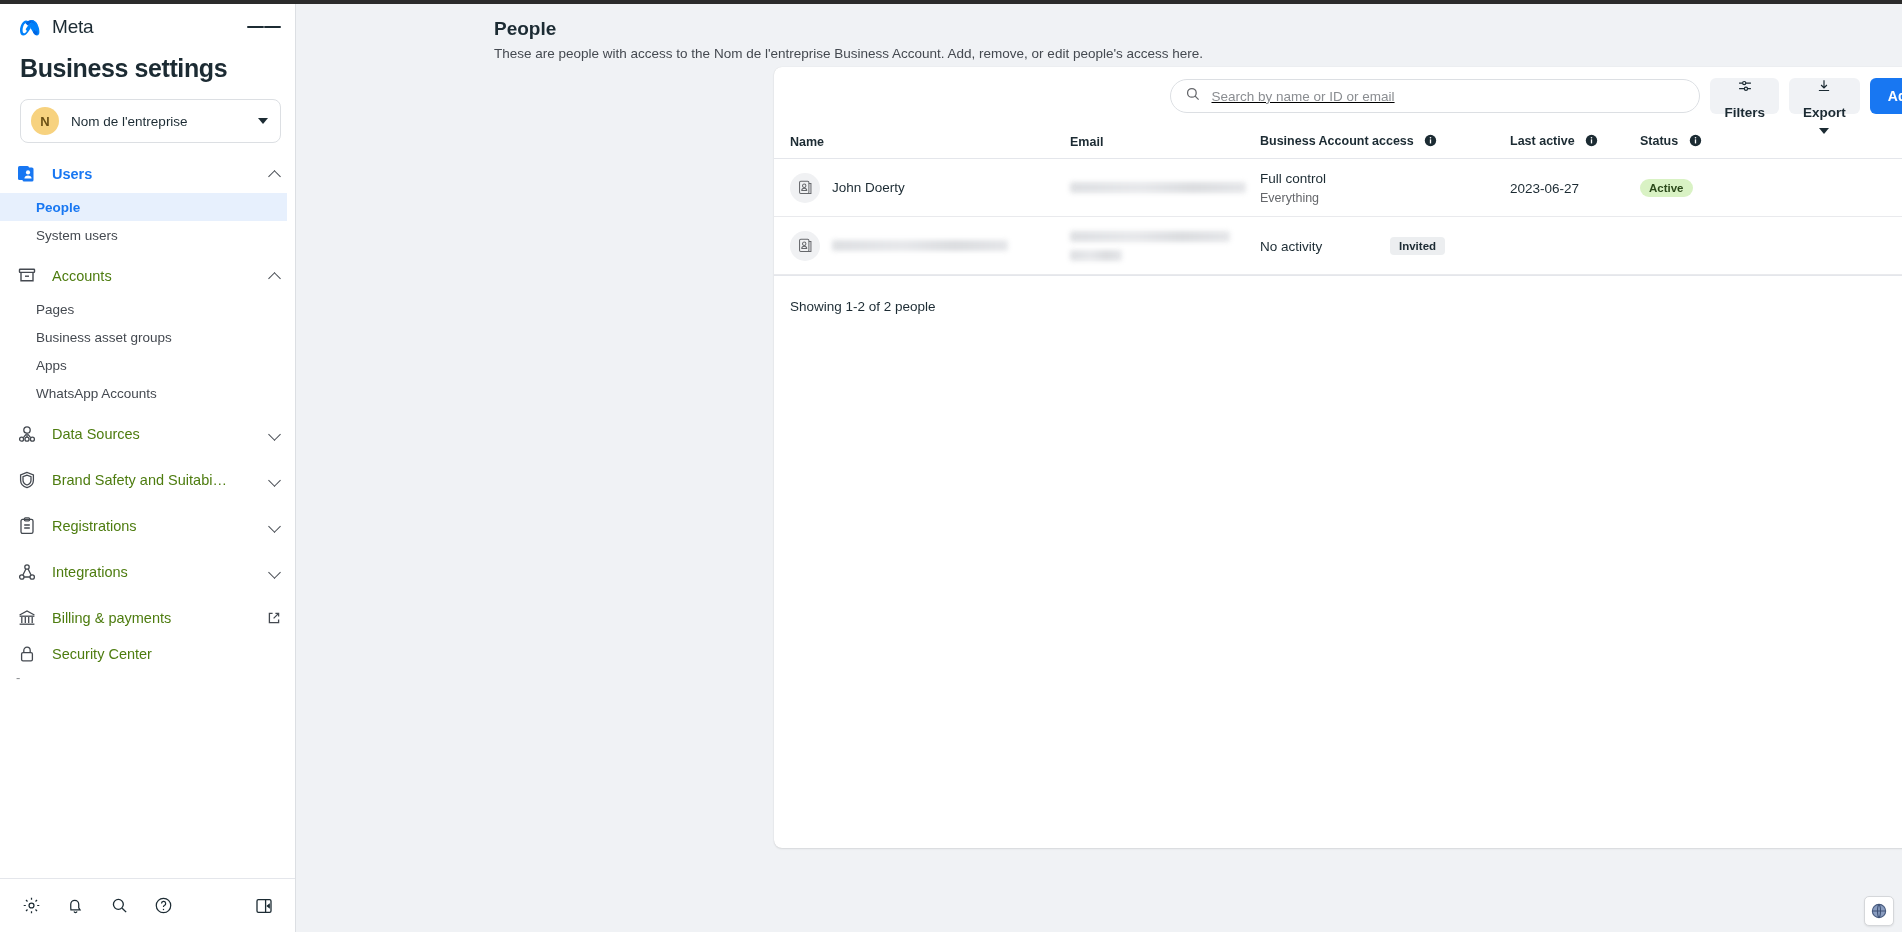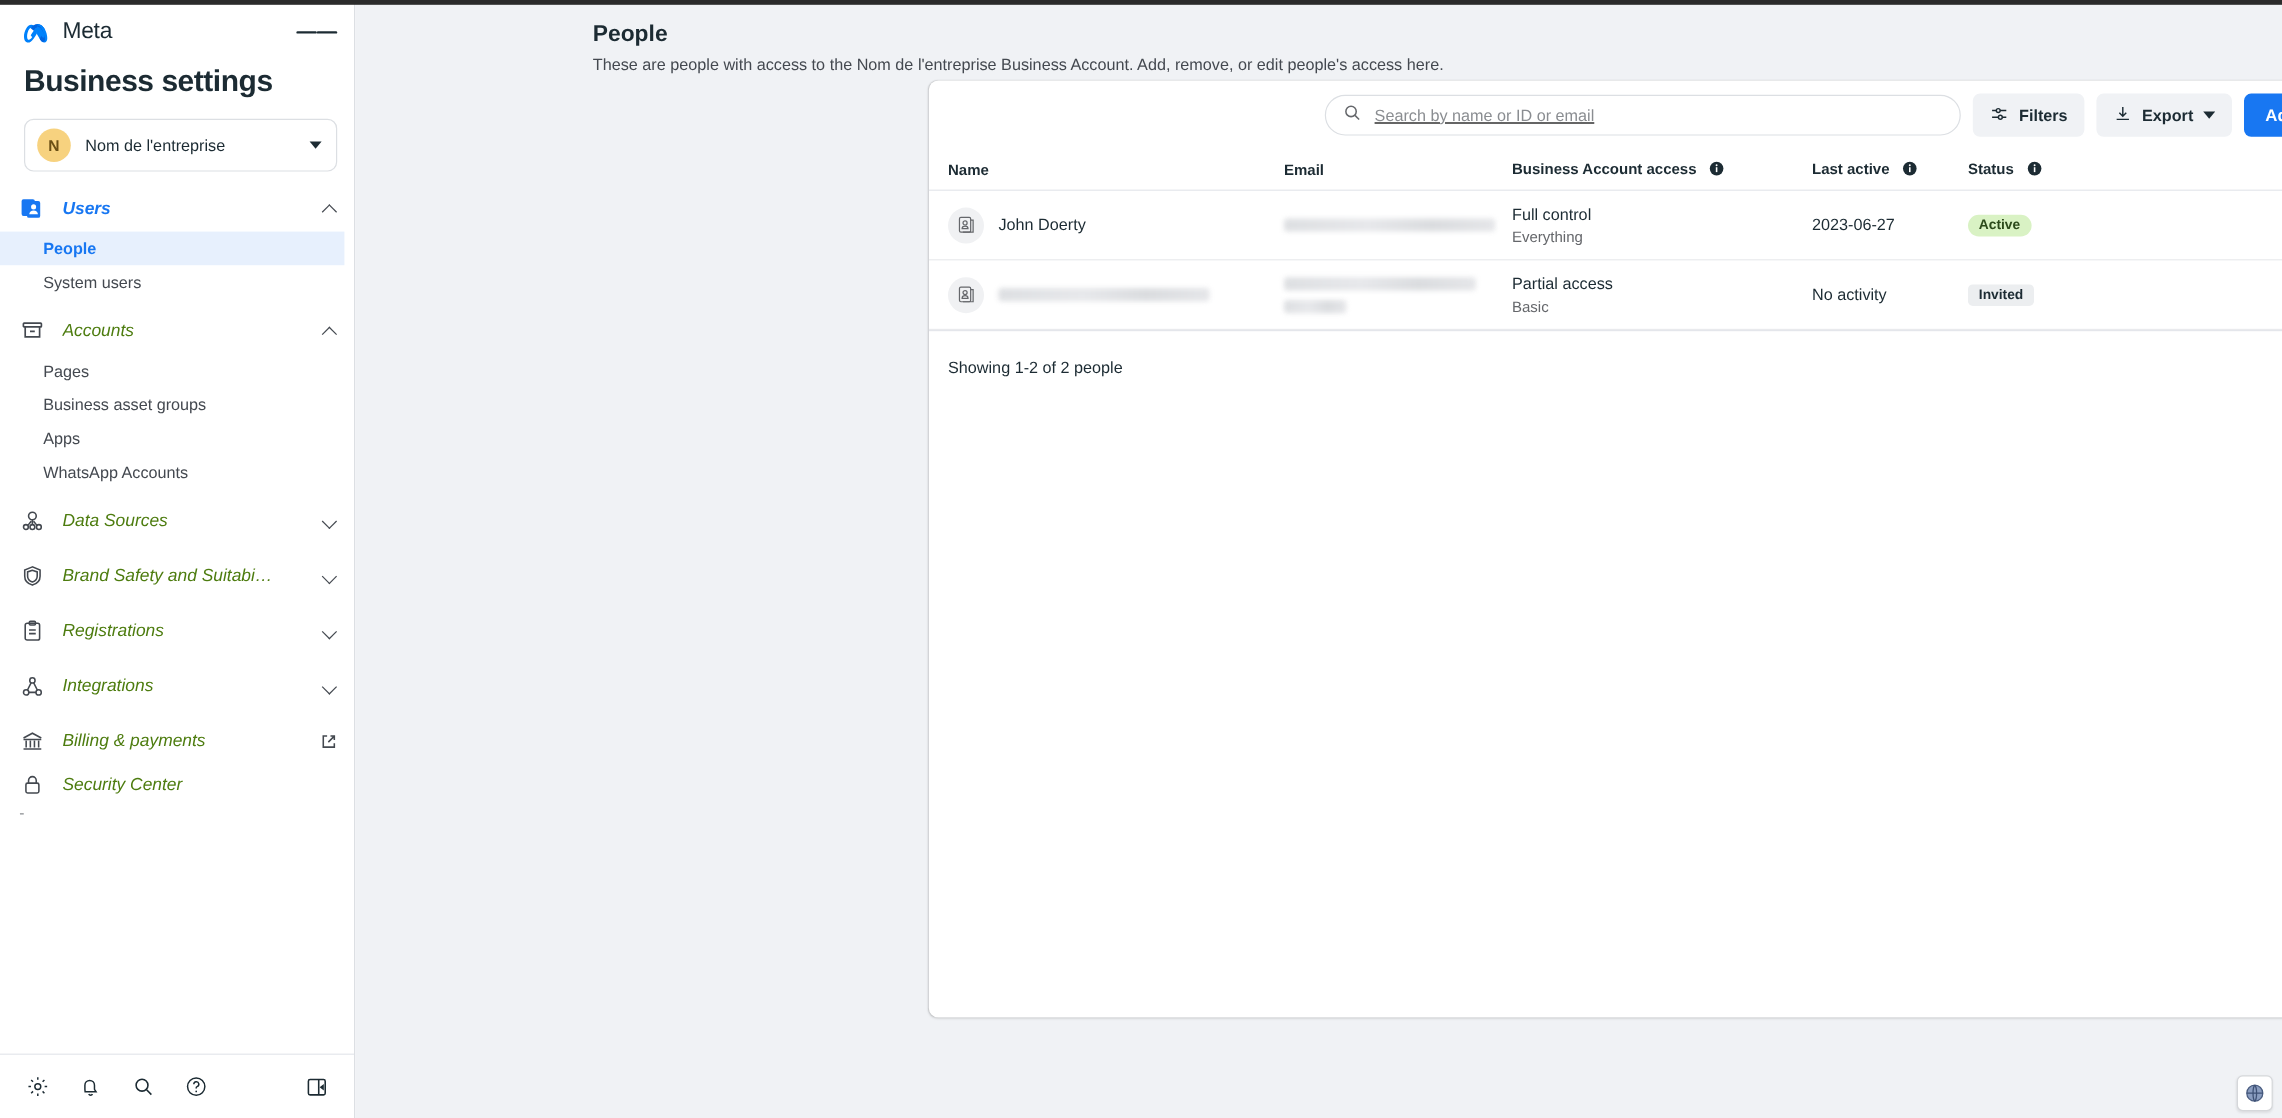--- a/index.html
+++ b/index.html
@@ -110,21 +110,20 @@
     padding: 14px 0 0 0;
     position: relative;
   }
   .nav-group-head {
     display: flex;
     align-items: center;
     height: 34px;
     padding: 0 14px 0 16px;
     cursor: pointer;
     margin-bottom: 2px;
-    font-style: italic;
   }
   .nav-ico {
     width: 22px; height: 22px;
     flex: 0 0 22px;
     display: flex; align-items: center; justify-content: center;
     margin-right: 14px;
   }
   .nav-group-label {
     flex: 1;
     font-size: 14.5px;
@@ -263,20 +262,21 @@
     font-size: 13.5px;
     font-weight: 600;
     cursor: pointer;
     border: none;
     font-family: "Liberation Sans", sans-serif;
     white-space: nowrap;
   }
   .btn-sec {
     background: #f0f2f5;
     color: #1c2b33;
+    flex-direction: column;
   }
   .btn-pri {
     background: #1877f2;
     color: #ffffff;
     padding: 0 18px;
     font-size: 14px;
   }
   .mini-caret {
     width: 0; height: 0;
     border-left: 5px solid transparent;
@@ -710,24 +710,20 @@
                   <circle cx="8.5" cy="8" r="2"></circle>
                   <path d="M5.6 13.6c0-1.6 1.3-2.6 2.9-2.6s2.9 1 2.9 2.6z"></path>
                 </svg>
               </span>
               <span class="redact r1"></span>
             </div>
             <div class="c-email">
               <div class="redact r3"></div>
               <div class="redact r4"></div>
             </div>
-            <div class="c-access">
-              <div class="access-main">Partial access</div>
-              <div class="access-sub">Basic</div>
-            </div>
             <div class="c-last">
               <span class="last-active">No activity</span>
             </div>
             <div class="c-status">
               <span class="badge badge-invited">Invited</span>
             </div>
             <div class="c-act">
               
             </div>
           </div>

